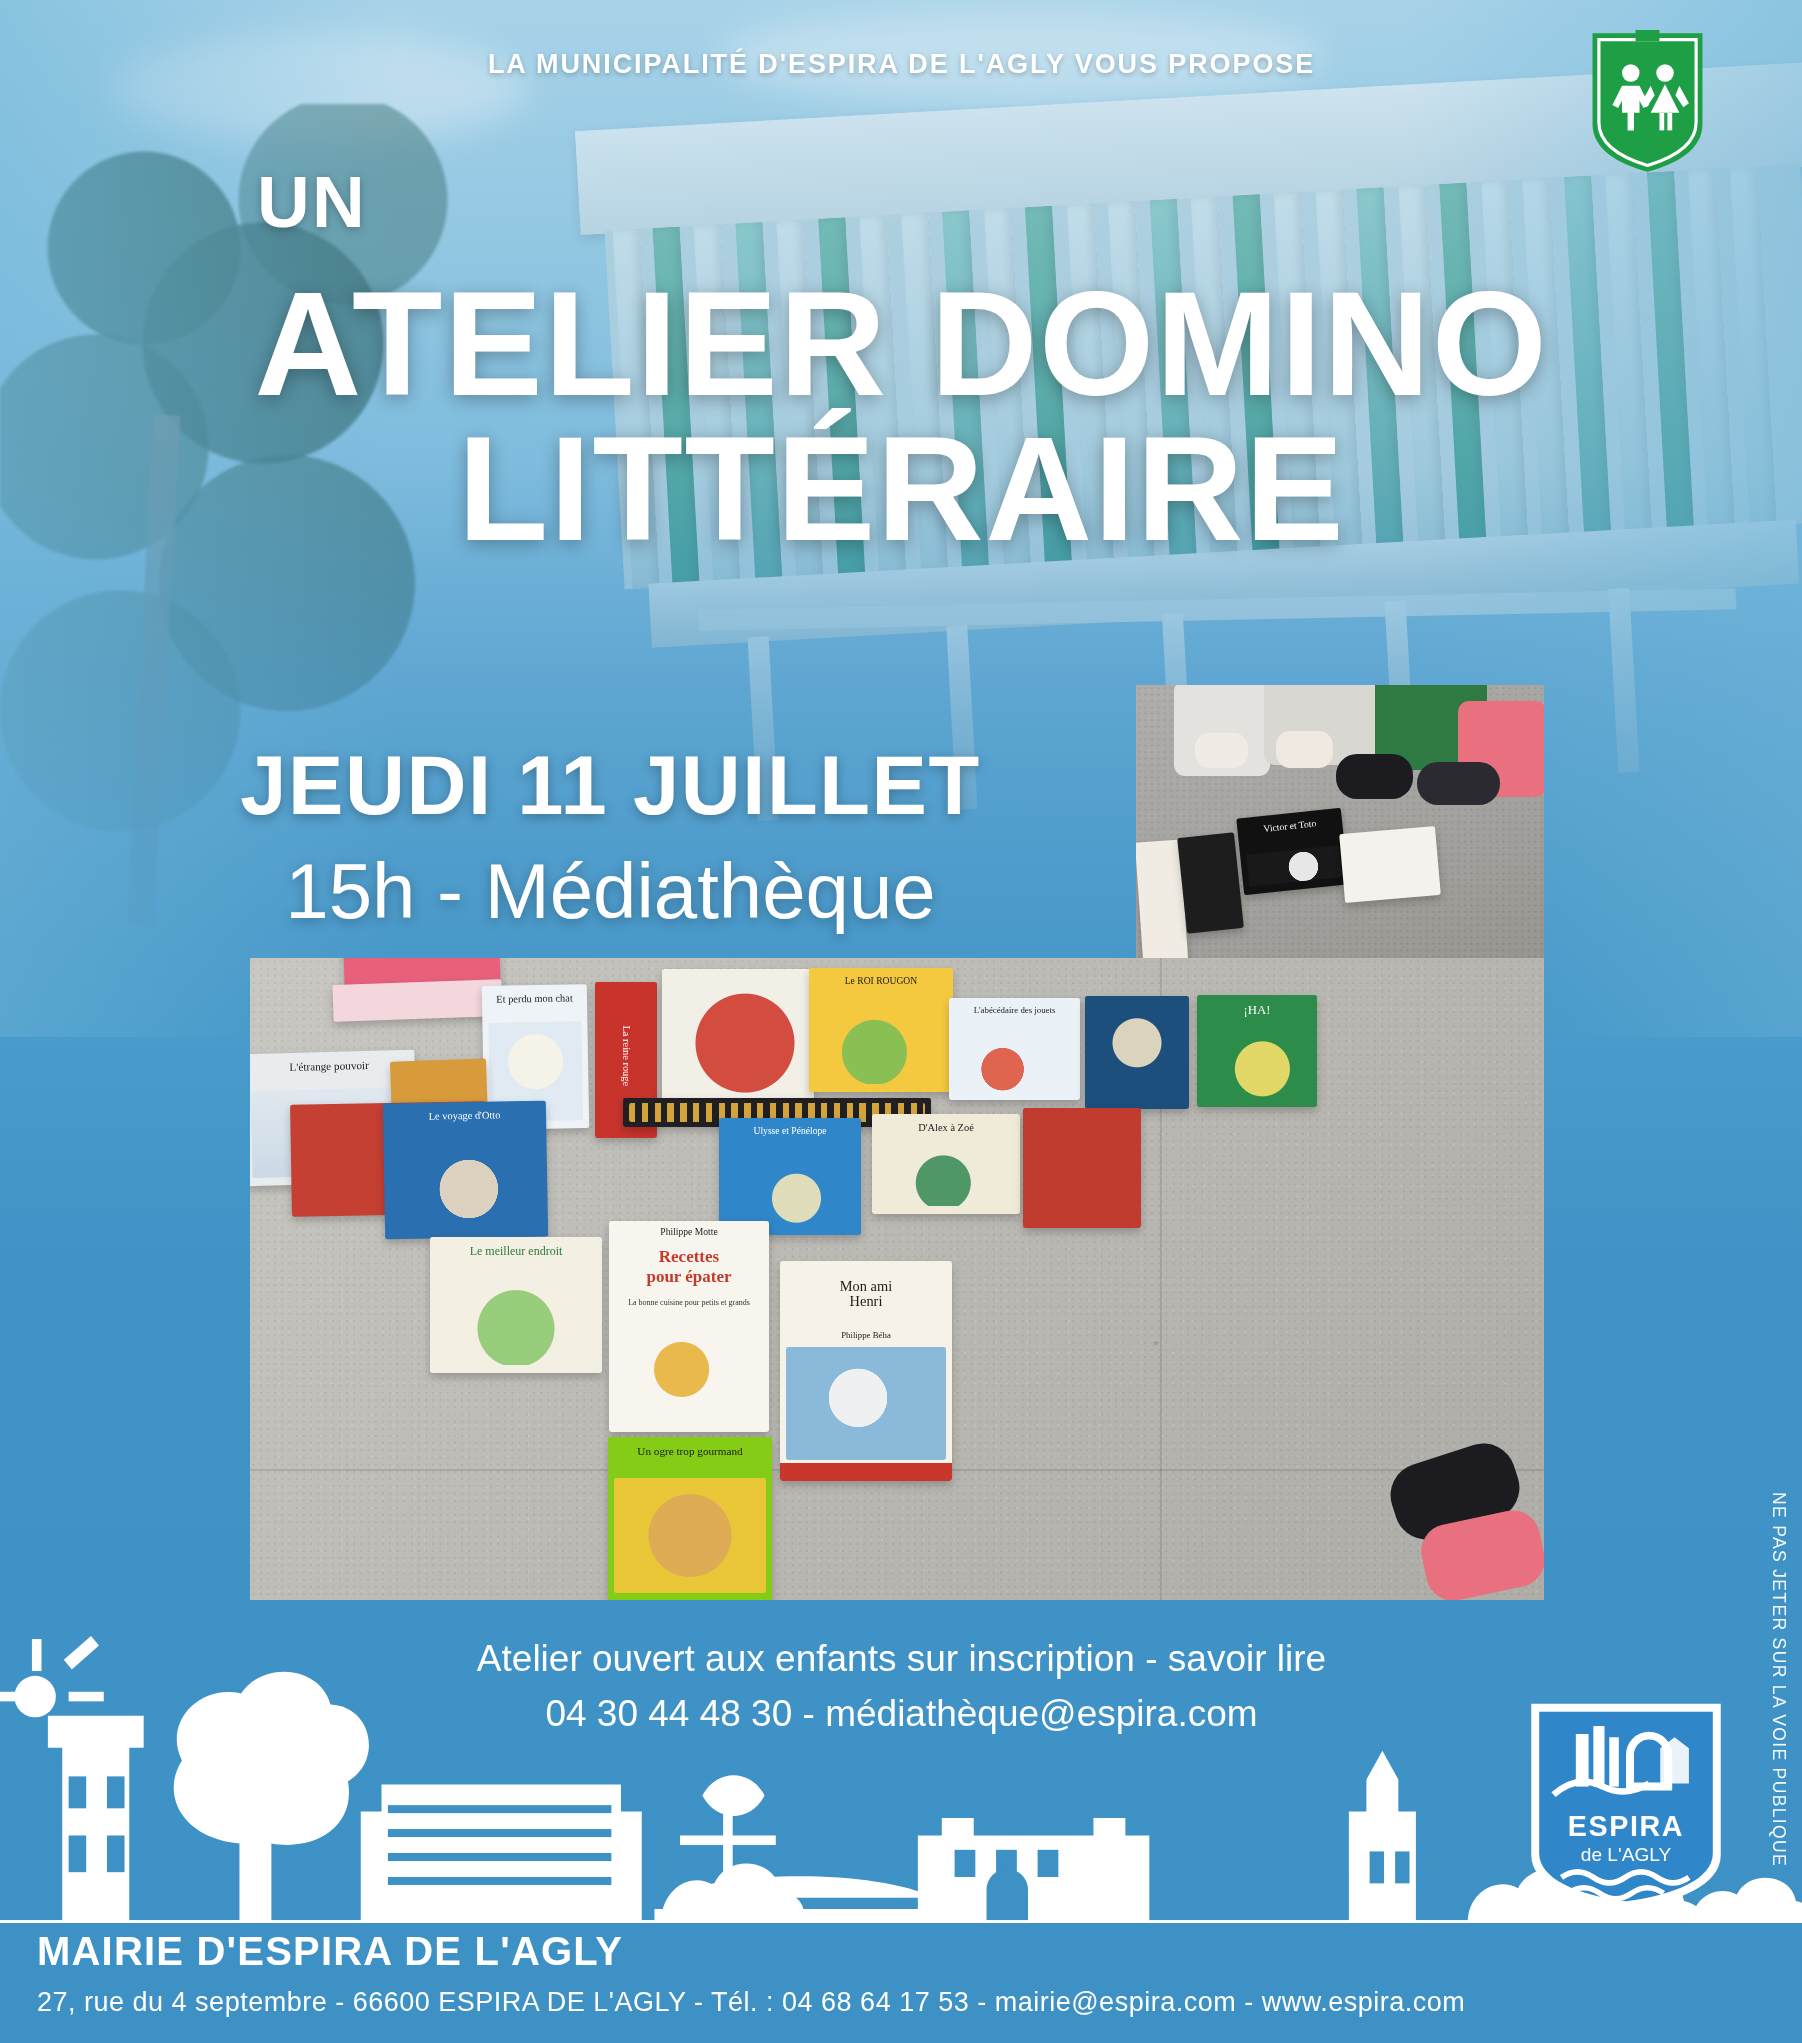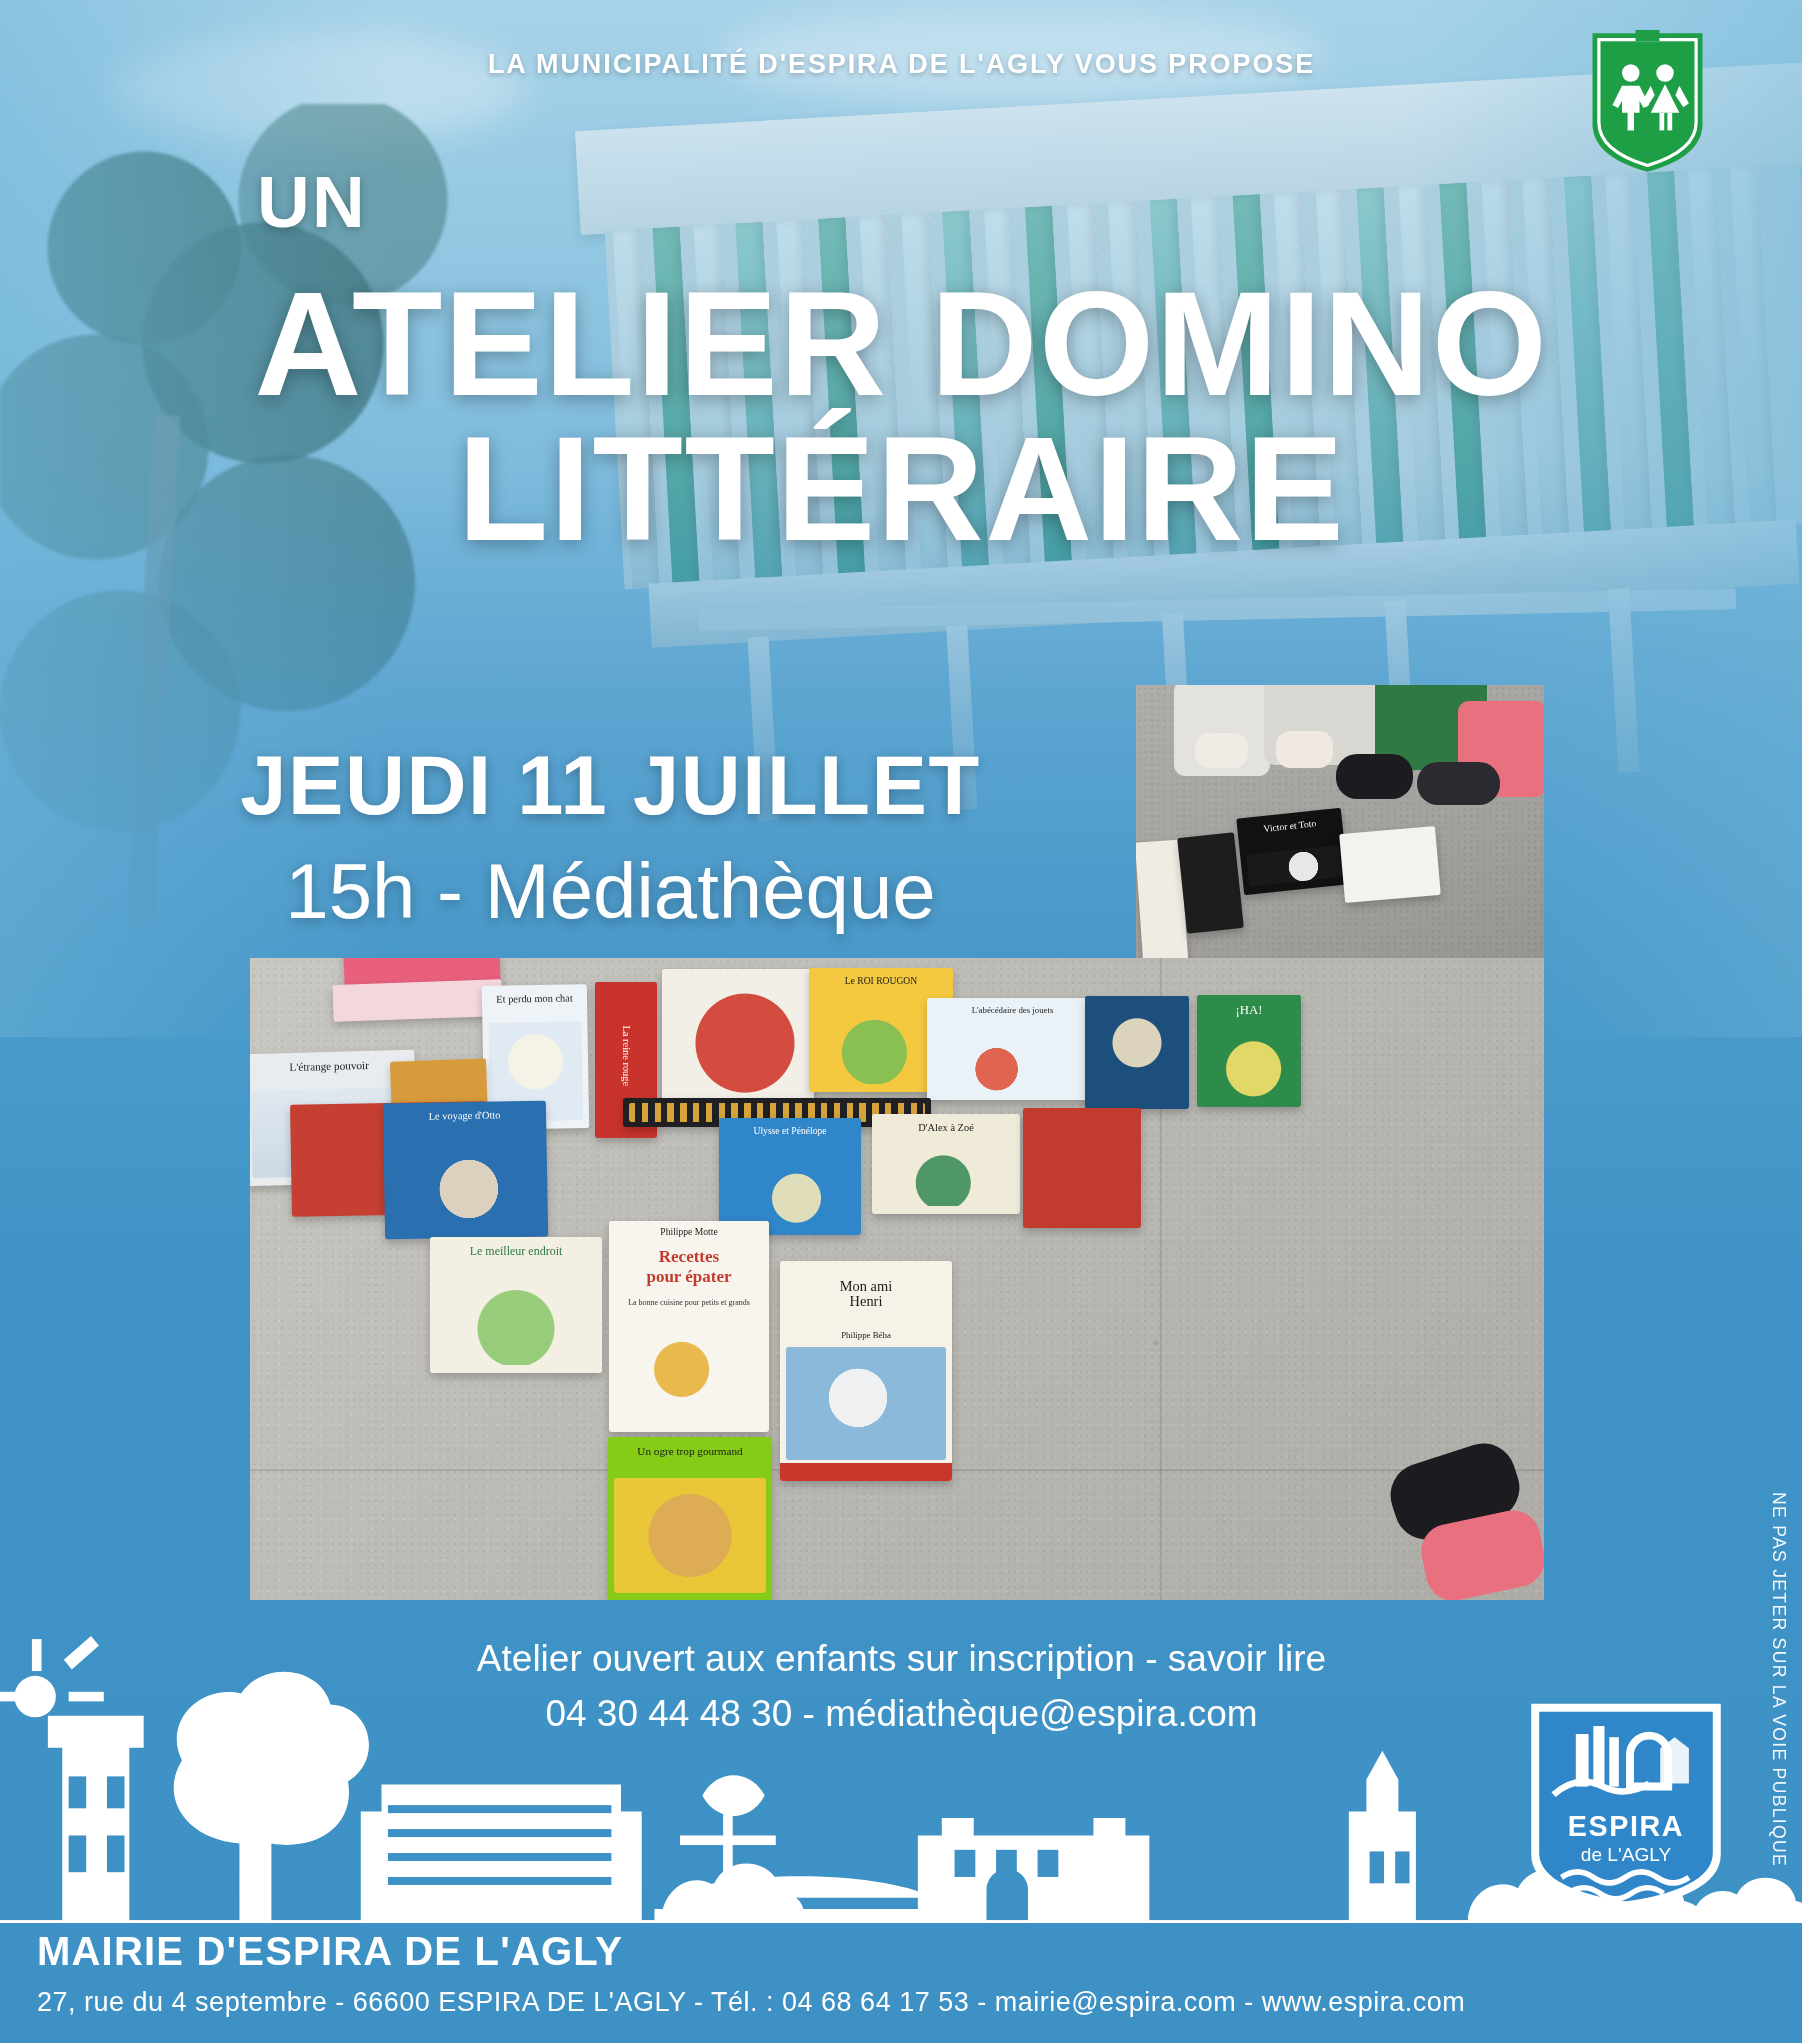--- a/index.html
+++ b/index.html
@@ -460,30 +460,30 @@
 
     <div class="book" style="left:412px; top:11.2px; width:152px; height:137px; background:#f2efe6;">
       <div class="b-art" style="top:6.4px; background:radial-gradient(circle at 55% 55%, #d03a2e 0 49px, #f2efe6 50px);"></div>
     </div>
 
     <div class="book" style="left:559px; top:9.6px; width:144px; height:124px; background:#f4c93f;">
       <div class="b-t" style="font-size:9.6px;">Le ROI ROUGON</div>
       <div class="b-art" style="background:radial-gradient(circle at 45% 60%, #7fbf57 0 32px, #f4c93f 33px), radial-gradient(circle at 78% 45%, #4c9bd6 0 22.3px, rgba(0,0,0,0) 23px);"></div>
     </div>
 
-    <div class="book" style="left:677px; top:40px; width:131px; height:102px; background:#eaf2f8;padding-left:40px;">
+    <div class="book" style="left:699px; top:40px; width:131px; height:102px; background:#eaf2f8;">
       <div class="b-t" style="font-size:8.8px;">L'abécédaire des jouets</div>
       <div class="b-art" style="background:radial-gradient(circle at 40% 60%, #e0563f 0 21px, #eaf2f8 21.5px), radial-gradient(circle at 72% 55%, #3f7fc0 0 16px, rgba(0,0,0,0) 17px);"></div>
     </div>
 
     <div class="book" style="left:835px; top:38px; width:104px; height:113px; background:#1d4f7d;">
       <div class="b-art" style="top:8px; background:radial-gradient(circle at 50% 40%, #f1e2c4 0 24px, #1d4f7d 25px);"></div>
     </div>
 
-    <div class="book" style="left:947px; top:37px; width:104px; height:112px; background:#2e8c4a;">
+    <div class="book" style="left:947px; top:37px; width:120px; height:112px; background:#2e8c4a;">
       <div class="b-t" style="color:#fff; font-size:12.8px;">¡HA!</div>
       <div class="b-art" style="background:radial-gradient(circle at 55% 55%, #f5e06a 0 27px, #2e8c4a 28px);"></div>
     </div>
 
     <div class="book" style="left:-4.8px; top:94px; width:171px; height:132px; background:#e9ecef; transform:rotate(-1.5deg);">
       <div class="b-t" style="font-size:11.2px;">L'étrange pouvoir</div>
       <div class="b-art" style="background:linear-gradient(180deg,#dfe7ef,#c8d7e4);"></div>
     </div>
     <div class="book" style="left:142px; top:102px; width:96px; height:120px; background:#d89b3c; transform:rotate(-2deg);"></div>
     <div class="book" style="left:41px; top:145px; width:195px; height:112px; background:#c53f33; transform:rotate(-1deg);"></div>

